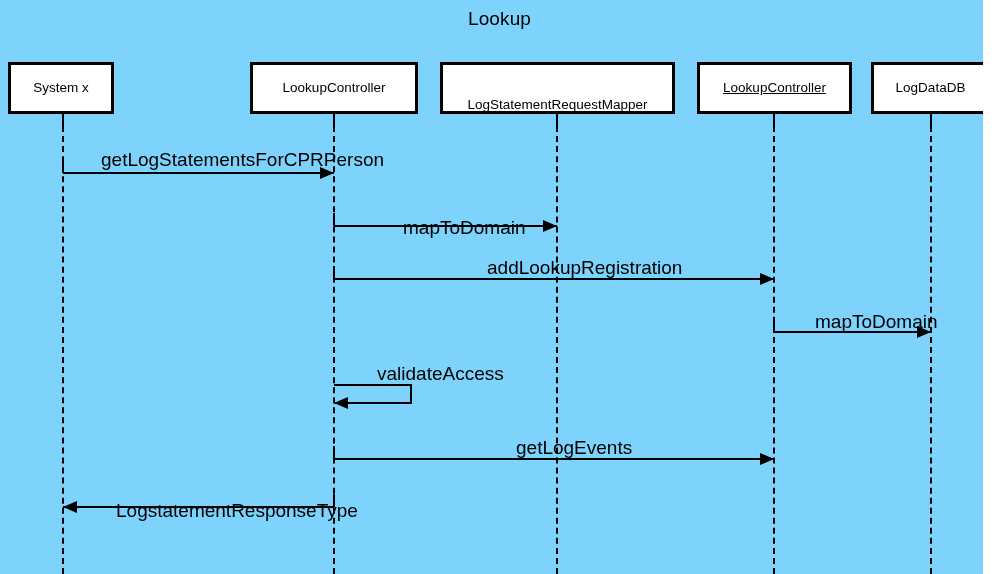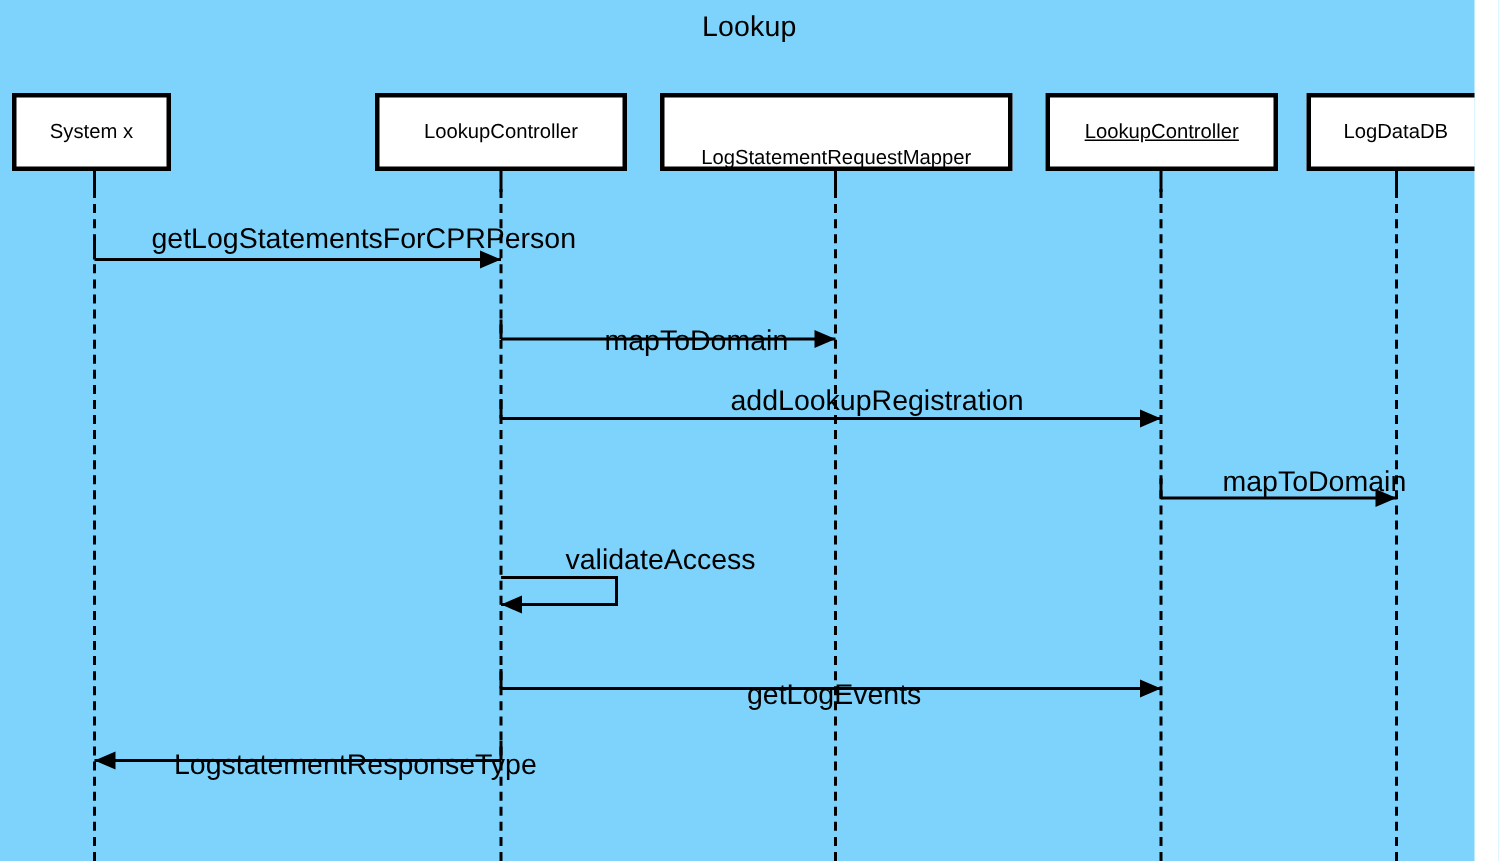--- a/index.html
+++ b/index.html
@@ -142,20 +142,20 @@
       <div class="message" style="left: 774px; top: 331px; width: 157px;"></div>
       <div class="lifeline-head" style="left: 773px; top: 319px; height: 13px;"></div>
       <div class="arrowhead right" style="left: 917px; top: 326px;"></div>
       <div class="message-label" style="left: 815px; top: 312px;">mapToDomain</div>
       <div class="self-call-frame" style="left: 334px; top: 384px; width: 78px; height: 20px;"></div>
       <div class="arrowhead left" style="left: 334px; top: 397px;"></div>
       <div class="message-label" style="left: 377px; top: 364px;">validateAccess</div>
       <div class="message" style="left: 334px; top: 458px; width: 440px;"></div>
       <div class="lifeline-head" style="left: 333px; top: 446px; height: 13px;"></div>
       <div class="arrowhead right" style="left: 760px; top: 453px;"></div>
-      <div class="message-label" style="left: 498px; top: 438px; margin-top: 16px;">getLogEvents</div>
+      <div class="message-label" style="left: 516px; top: 438px;">getLogEvents</div>
       <div class="message" style="left: 63px; top: 506px; width: 271px;"></div>
       <div class="lifeline-head" style="left: 333px; top: 494px; height: 13px;"></div>
       <div class="arrowhead left" style="left: 63px; top: 501px;"></div>
       <div class="message-label" style="left: 116px; top: 501px;">LogstatementResponseType</div>
     </div>
 
 </div>
 
 </body></html>

